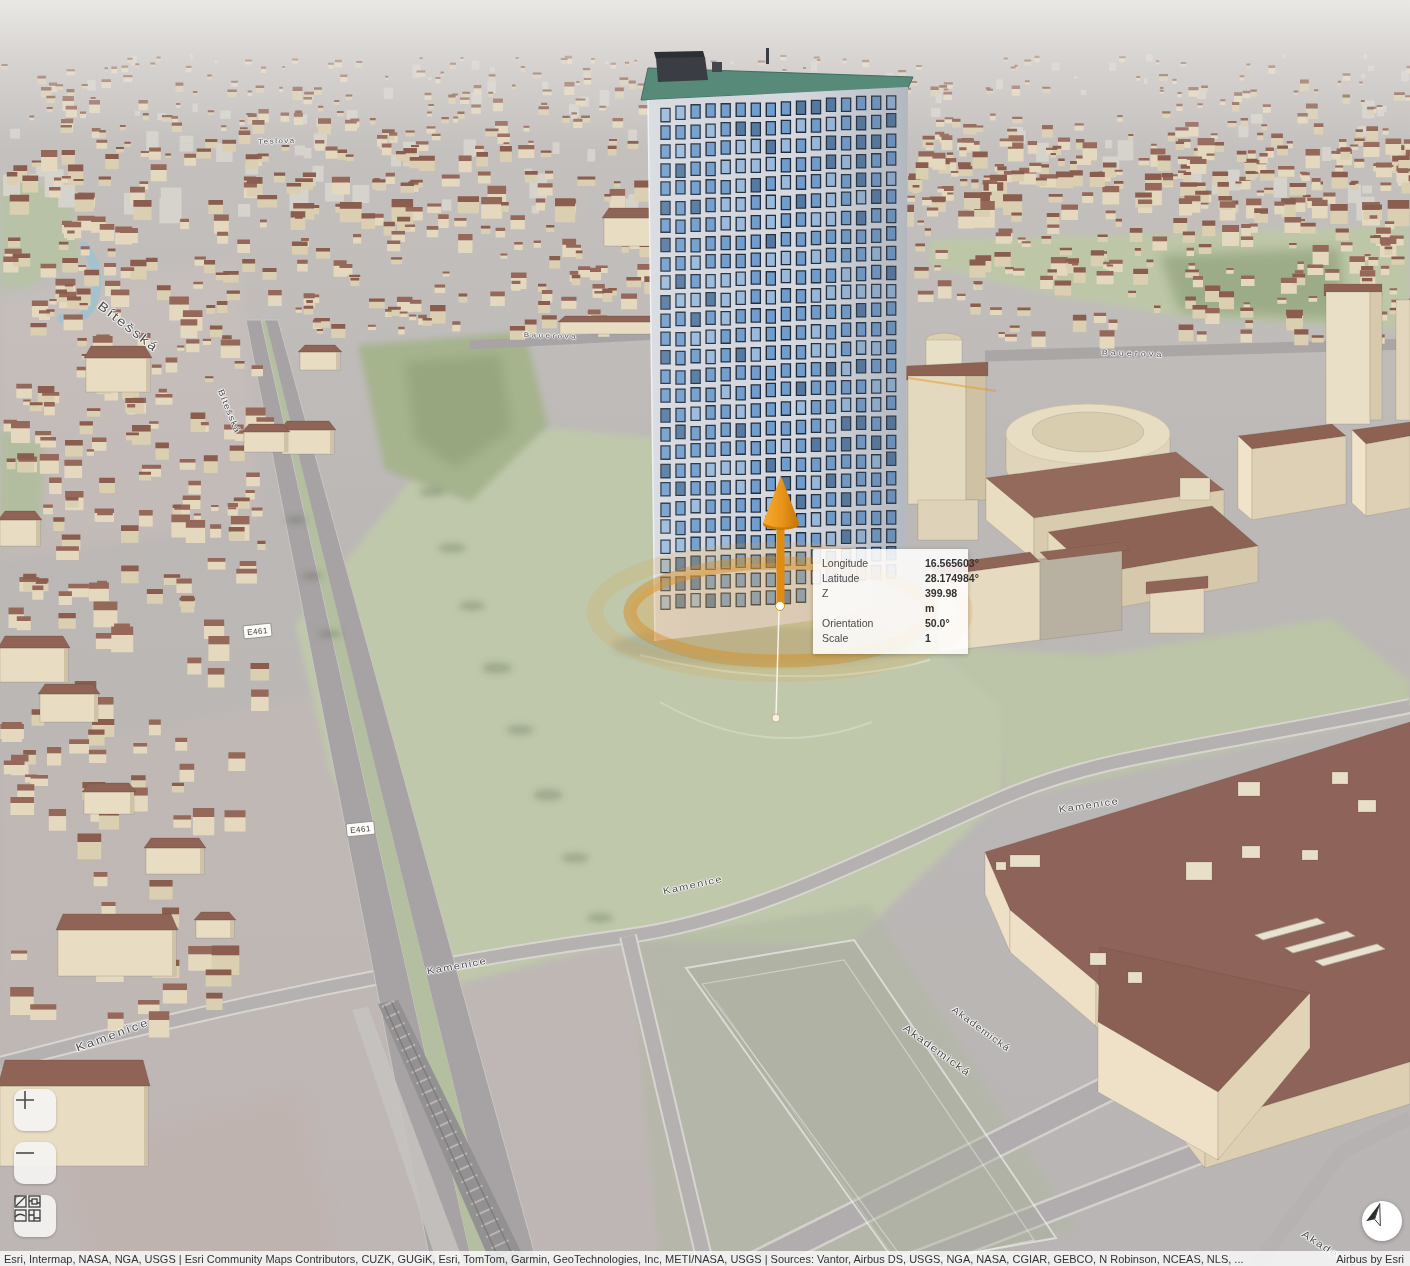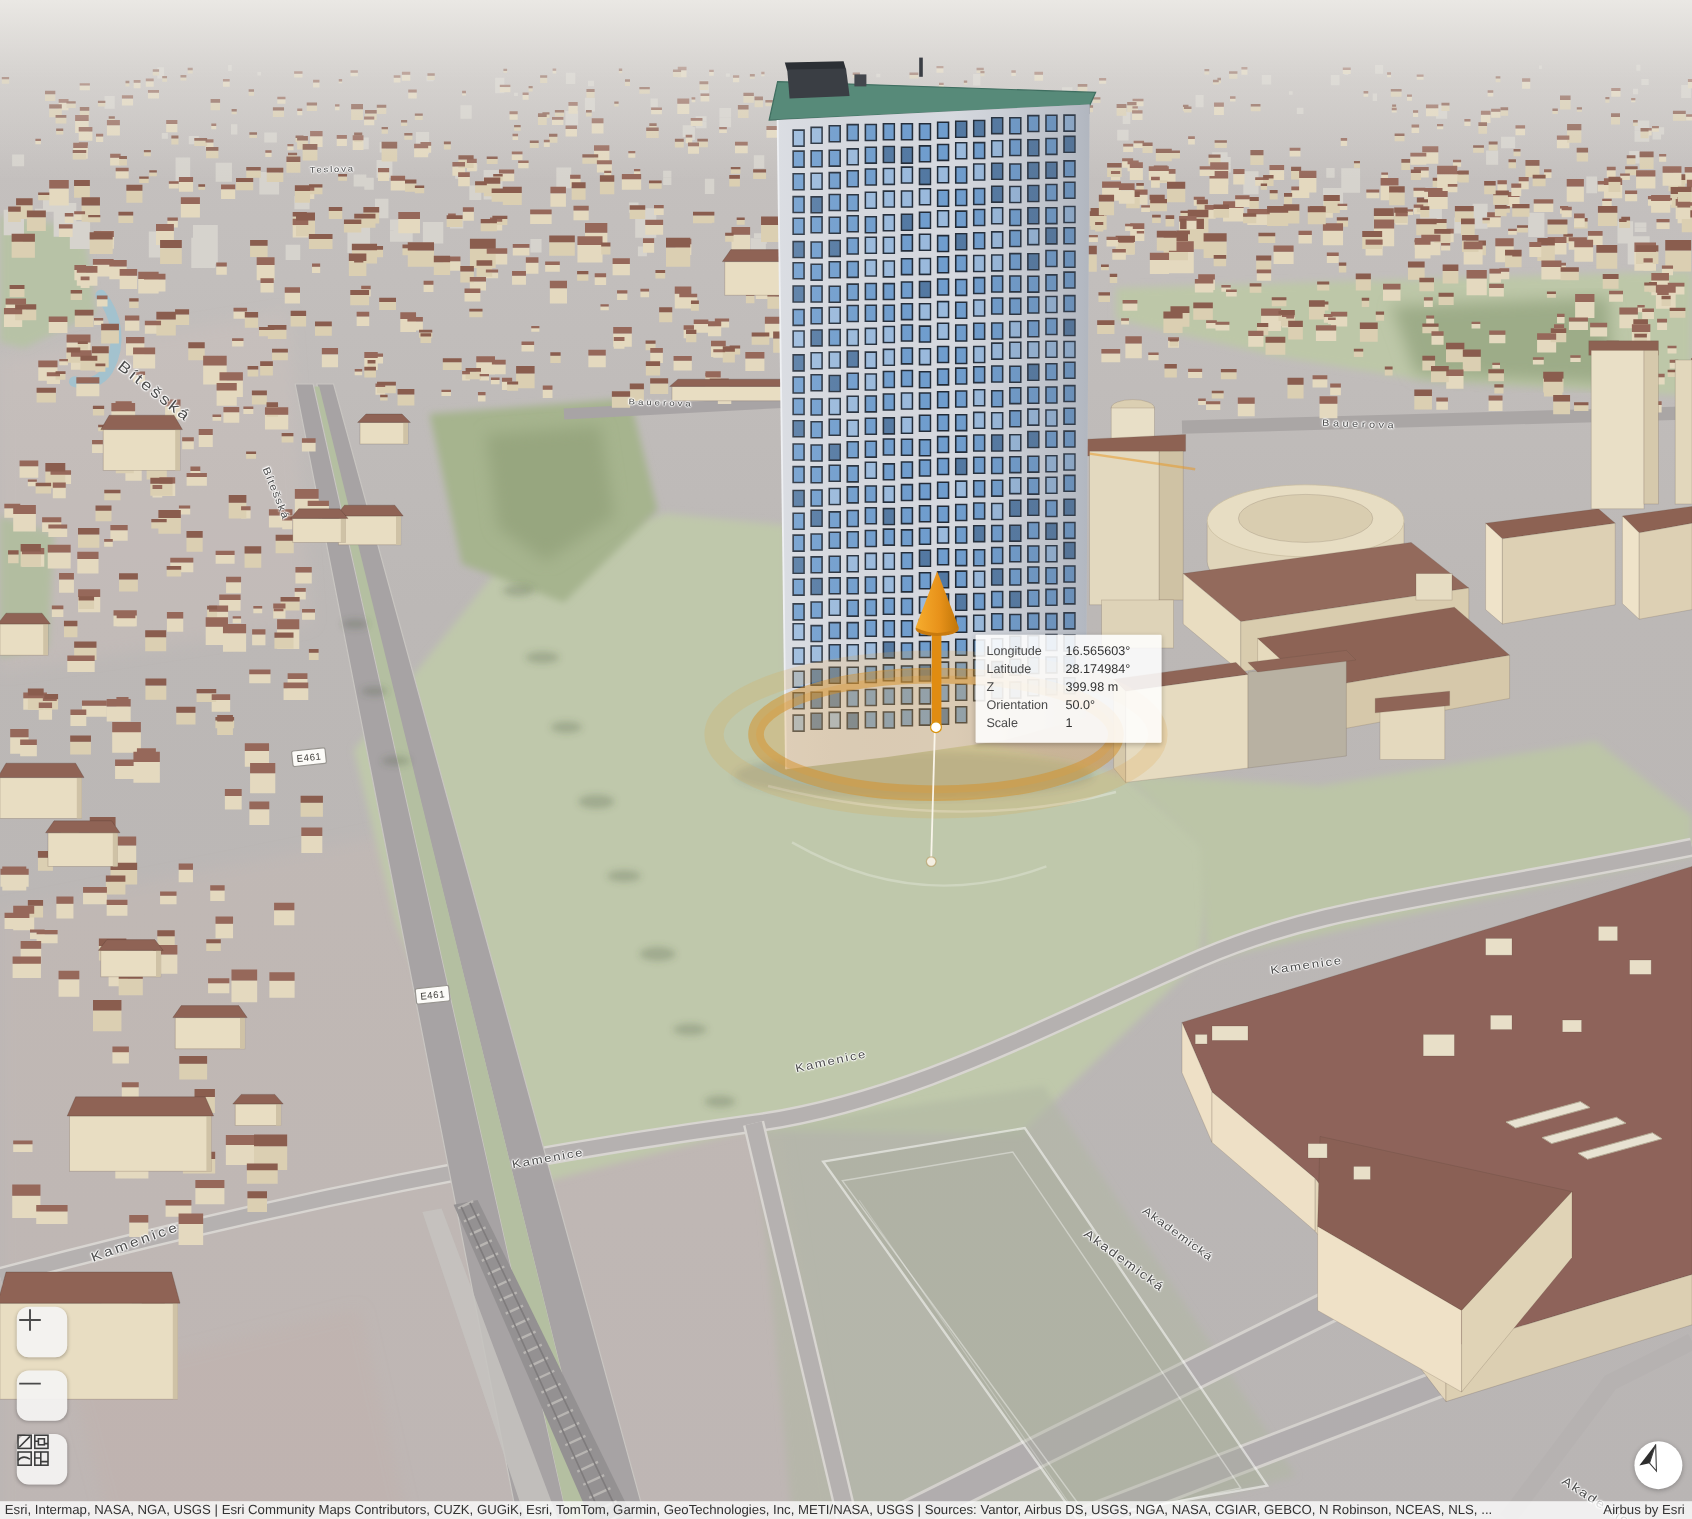--- a/index.html
+++ b/index.html
@@ -14,26 +14,26 @@
   .search-dd{width:37px;height:100%;display:flex;align-items:center;justify-content:center;
     border-right:1px solid rgba(160,158,154,0.55);cursor:pointer;}
   .caret{width:0;height:0;border-left:5px solid transparent;border-right:5px solid transparent;
     border-top:6px solid #555;}
   .search-glass{margin:0 8px 0 14px;display:flex;}
   .searchbar input{flex:1;height:100%;border:none;outline:none;background:transparent;
     font-family:"Liberation Sans",sans-serif;font-size:15px;color:#323232;}
   .searchbar input::placeholder{color:#6e6e6e;}
 
   
-  .model-tip{position:absolute;left:813px;top:529px;width:140px;
+  .model-tip{position:absolute;left:813px;top:549px;width:140px;
     background:rgba(255,255,255,0.87);box-shadow:0 1px 4px rgba(0,0,0,0.22);
     padding:7px 6px 8px 9px;font-size:10.5px;color:#4b4b4b;border-radius:1px;}
   .model-tip .row{display:flex;line-height:15px;}
   .model-tip .lbl{width:66px;flex:none;}
-  .model-tip .val{font-weight:normal;color:#323232;}
+  .model-tip .val{font-weight:bold;color:#323232;margin-left:37px;}
 
   
   .navbtn{position:absolute;left:14px;width:42px;height:42px;border-radius:10px;
     background:rgba(243,242,241,0.95);box-shadow:0 1px 3px rgba(0,0,0,0.22);
     display:flex;align-items:center;justify-content:center;cursor:pointer;}
   .compass{position:absolute;left:1362px;top:1201px;width:40px;height:40px;border-radius:50%;
     background:#fff;box-shadow:0 1px 4px rgba(0,0,0,0.28);
     display:flex;align-items:center;justify-content:center;cursor:pointer;}
 
   

